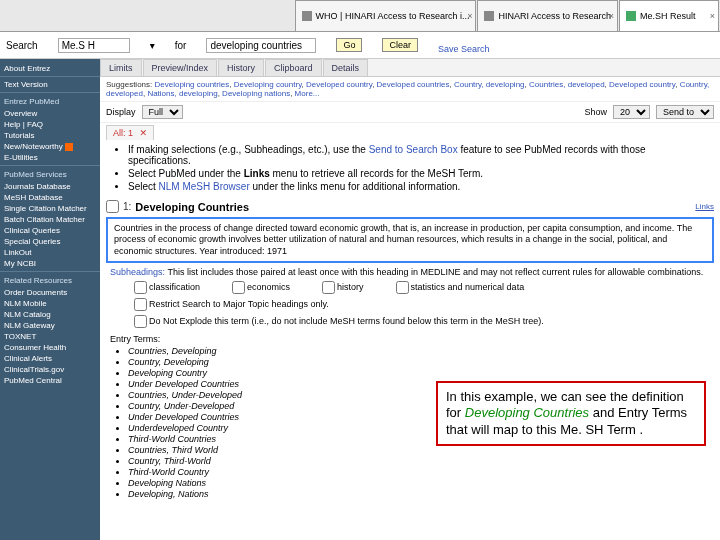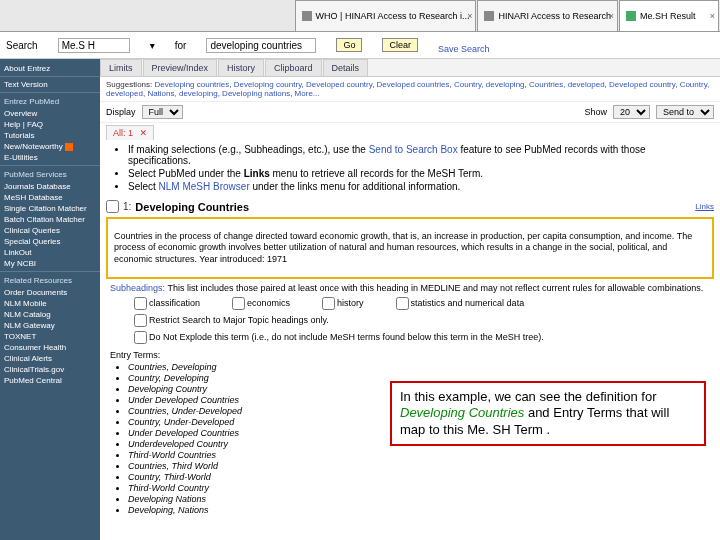--- a/index.html
+++ b/index.html
@@ -33,30 +33,30 @@
 .all-tab .x { color: #c33; margin-left: 4px; }
 .result-body { padding: 4px 10px; font-size: 9px; }
 .result-body ul { margin-left: 18px; }
 .result-body li { margin-bottom: 2px; font-size: 10px; }
 .result-body a { color: #3355bb; text-decoration: none; }
 .result-head { display: flex; align-items: center; padding: 2px 6px; font-size: 10px; gap: 4px; }
 .result-head input[type=checkbox] { margin: 0; }
 .result-head .rnum { color: #333; }
 .result-head .title { font-weight: bold; font-size: 11px; }
 .result-head .linkx { margin-left: auto; color: #3355bb; font-size: 8px; }
-.defbox { border: 2px solid #eab308; padding: 12px 6px; margin: 2px 6px; font-size: 9px; line-height: 1.25; }
+.defbox { border: 2px solid #3b82f6; padding: 4px 6px; margin: 2px 6px; font-size: 9px; line-height: 1.25; }
 .subhead-row { padding: 2px 10px; font-size: 9px; }
 .subhead-row a { color: #3355bb; text-decoration: none; }
 .chk-row { padding: 2px 10px; font-size: 9px; }
 .chk-row label { margin-right: 8px; margin-left: 24px; }
 .chk-row input { margin-right: 2px; vertical-align: middle; }
 .entry-title { padding: 4px 10px 2px; font-size: 9px; }
 .entry-list { margin-left: 28px; font-size: 9px; font-style: italic; }
 .entry-list li { list-style: disc; margin-bottom: 1px; }
-.annotation { position: absolute; right: 14px; top: 322px; width: 316px; border: 2px solid #c00; background: #fff; padding: 6px 8px; font-size: 13px; line-height: 1.25; }
+.annotation { position: absolute; right: 14px; top: 322px; width: 270px; border: 2px solid #c00; background: #fff; padding: 6px 8px; font-size: 13px; line-height: 1.25; }
 .annotation .green { color: #0a8a0a; font-style: italic; }
 </style>
 </head>
 <body>
 
 <div class="tabs-row">
   <div class="tab">
       <span class="tab-icon"></span>
       <span>WHO | HINARI Access to Research i...</span>
       <span class="tab-close">×</span>

